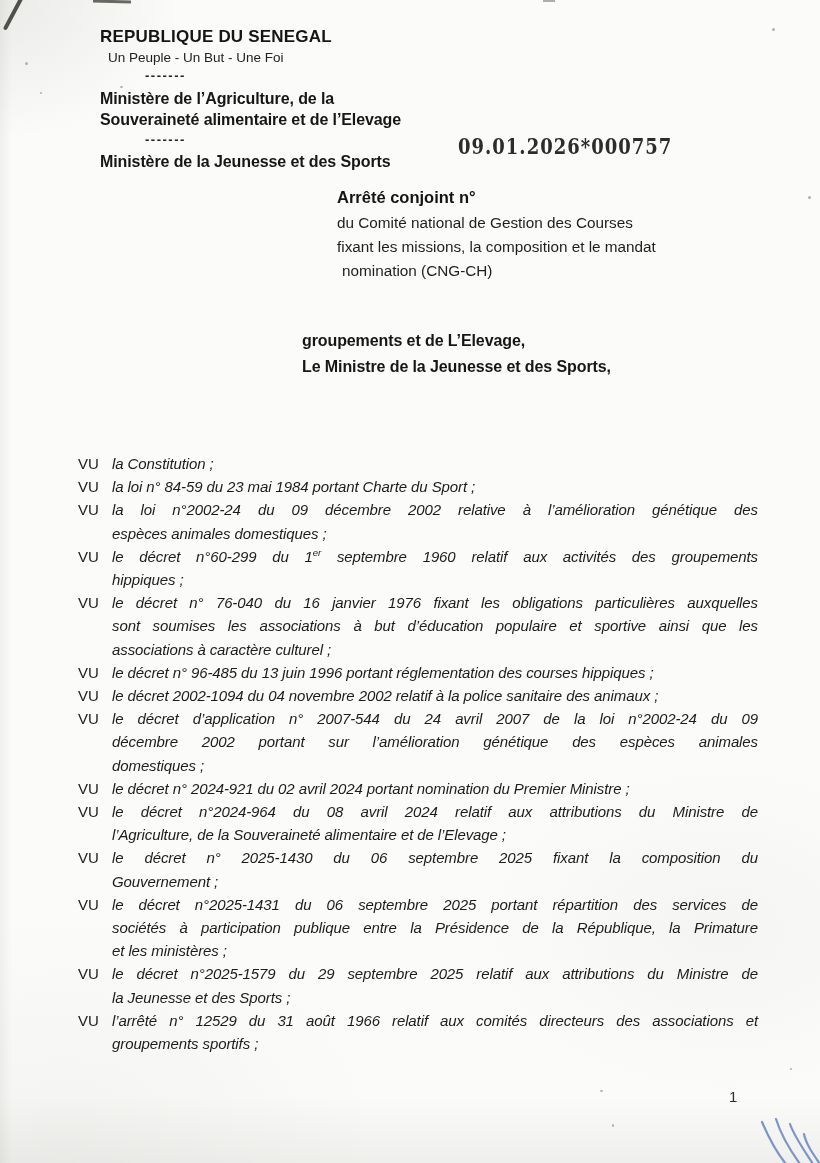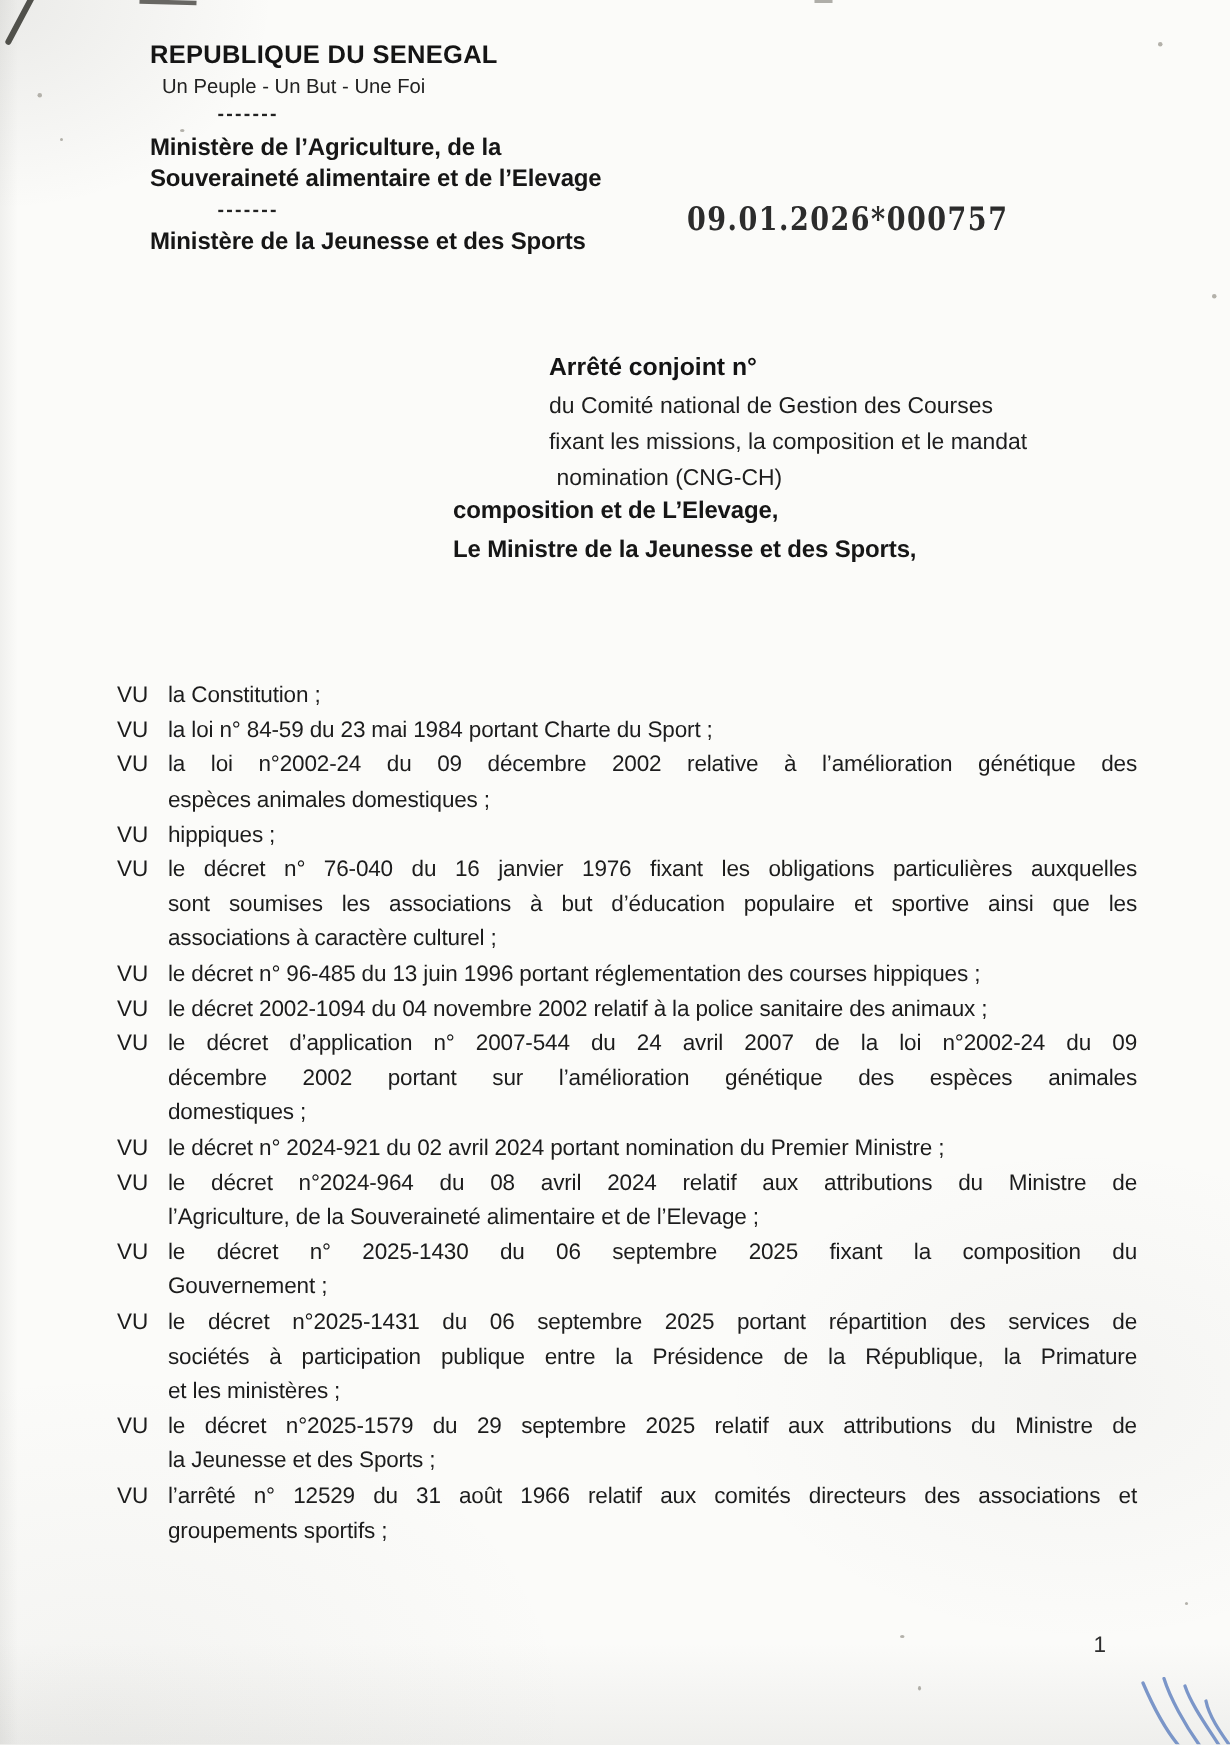--- a/index.html
+++ b/index.html
@@ -35,32 +35,32 @@
   .div1{margin-top:4px;}
   .ministry{font-size:16px;font-weight:bold;color:#161616;line-height:21px;letter-spacing:-.1px;}
   .min1{margin-top:6px;}
   .div2{margin-top:4px;}
   .min2{margin-top:5px;}
   .stamp{position:absolute;left:458px;top:134px;
     font-family:"DejaVu Serif","Liberation Serif",serif;font-weight:700;
     font-size:18px;letter-spacing:1px;color:#2c2c2c;
     transform:scaleY(1.2);transform-origin:left top;white-space:nowrap;}
   
-  .title-block{position:absolute;left:366px;top:186px;width:380px;margin-top:48px;}
+  .title-block{position:absolute;left:337px;top:186px;width:380px;}
   .decree-heading{font-size:16.5px;font-weight:bold;color:#141414;line-height:22px;margin-bottom:3px;}
   .decree-sub{font-size:15.3px;line-height:24px;color:#1e1e1e;}
   .decree-sub.indent{padding-left:5px;}
   
   .signatories{position:absolute;left:302px;top:328px;width:440px;}
   .signatory-line{font-size:16px;font-weight:bold;color:#161616;line-height:26.3px;letter-spacing:-.1px;}
   
   .vu-list{position:absolute;left:78px;top:452px;width:682px;}
   .vu-item{display:flex;align-items:flex-start;}
   .vu-label{flex:none;width:34px;font-size:15px;line-height:23.2px;color:#1c1c1c;}
-  .vu-body{width:646px;font-size:15px;line-height:23.2px;color:#1c1c1c;letter-spacing:-.1px;}
+  .vu-body{width:646px;font-size:15px;line-height:23.2px;color:#1c1c1c;letter-spacing:-.1px;font-style:italic;}
   .jl{text-align:justify;text-align-last:justify;}
   .ll{text-align:left;}
   sup.ord{font-size:9.5px;line-height:0;vertical-align:super;letter-spacing:0;}
   
   .page-number{position:absolute;left:729px;top:1088px;font-size:15px;color:#2e2e2e;}
 </style>
 </head>
 <body>
 
 <div class="page">
@@ -100,21 +100,21 @@
   <div class="stamp">09.01.2026*000757</div>
 
   <div class="title-block">
     <div class="decree-heading">Arrêté conjoint n°</div>
     <div class="decree-sub">du Comité national de Gestion des Courses</div>
     <div class="decree-sub">fixant les missions, la composition et le mandat</div>
     <div class="decree-sub indent">nomination (CNG-CH)</div>
   </div>
 
   <div class="signatories">
-    <div class="signatory-line">composition et de L’Elevage,</div>
+    <div class="signatory-line">groupements et de L’Elevage,</div>
     <div class="signatory-line">Le Ministre de la Jeunesse et des Sports,</div>
   </div>
 
   <div class="vu-list">
 
     <div class="vu-item">
       <div class="vu-label">VU</div>
       <div class="vu-body">
           <div class="ll">la Constitution ;</div>
         </div>
@@ -131,20 +131,21 @@
       <div class="vu-label">VU</div>
       <div class="vu-body">
         <div class="jl">la loi n°2002-24 du 09 décembre 2002 relative à l’amélioration génétique des</div>
         <div class="ll">espèces animales domestiques ;</div>
       </div>
     </div>
 
     <div class="vu-item">
       <div class="vu-label">VU</div>
       <div class="vu-body">
+        <div class="jl"><span>le décret n°60-299 du 1</span><sup class="ord">er</sup><span> septembre 1960 relatif aux activités des groupements</span></div>
         <div class="ll">hippiques ;</div>
       </div>
     </div>
 
     <div class="vu-item">
       <div class="vu-label">VU</div>
       <div class="vu-body">
         <div class="jl">le décret n° 76-040 du 16 janvier 1976 fixant les obligations particulières auxquelles</div>
         <div class="jl">sont soumises les associations à but d’éducation populaire et sportive ainsi que les</div>
         <div class="ll">associations à caractère culturel ;</div>

